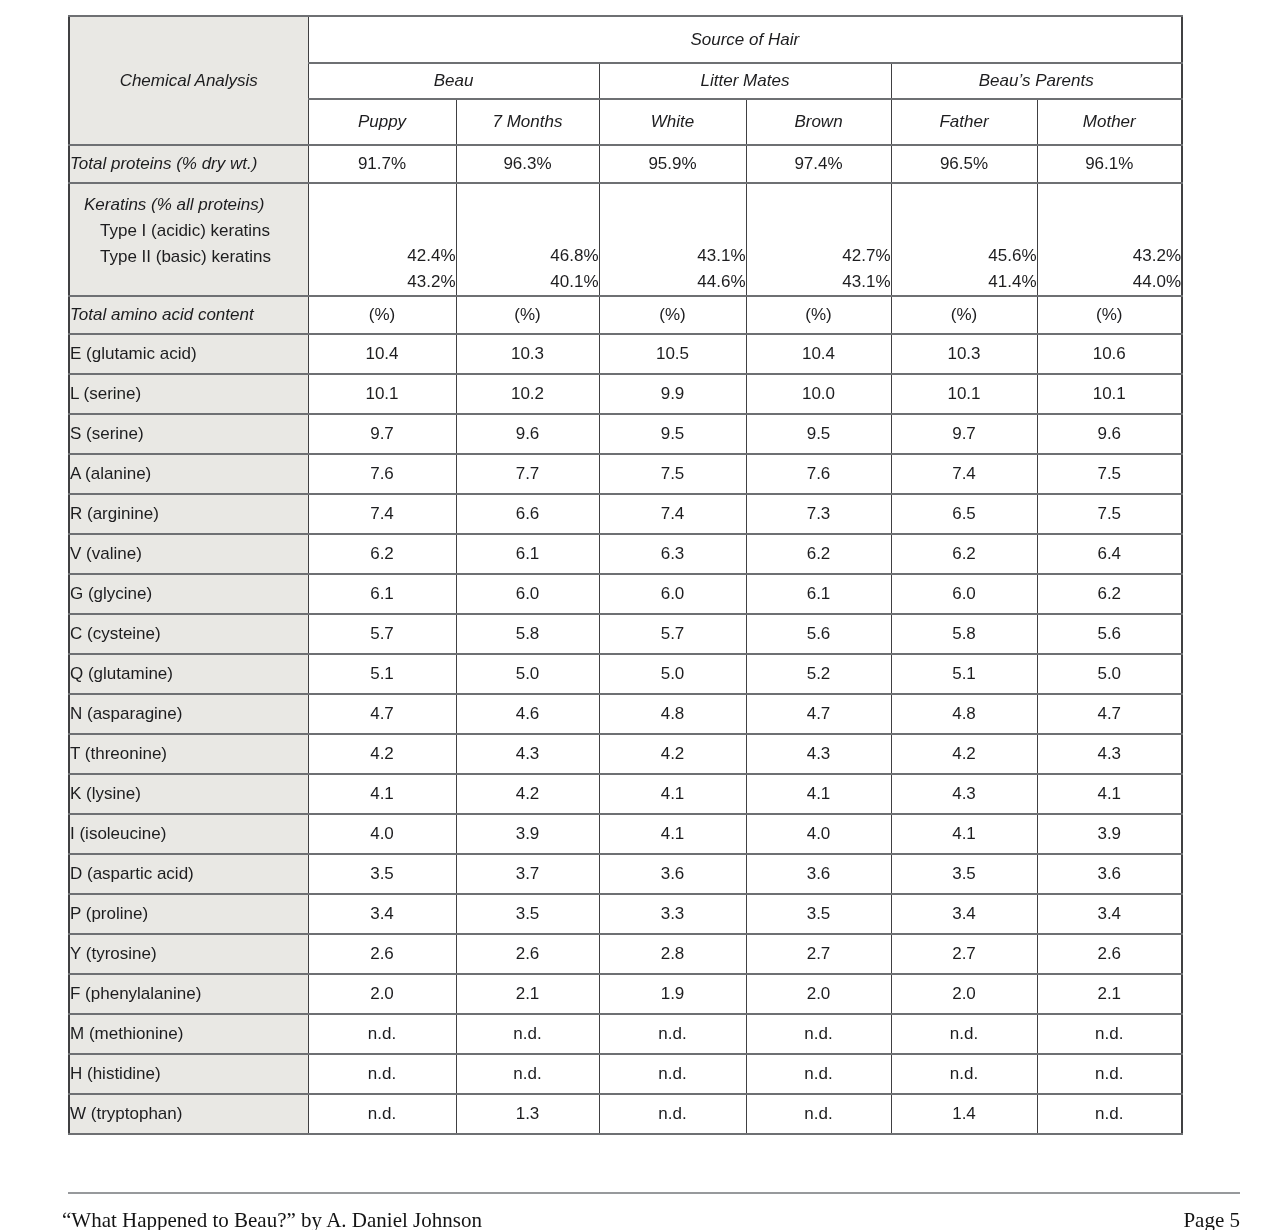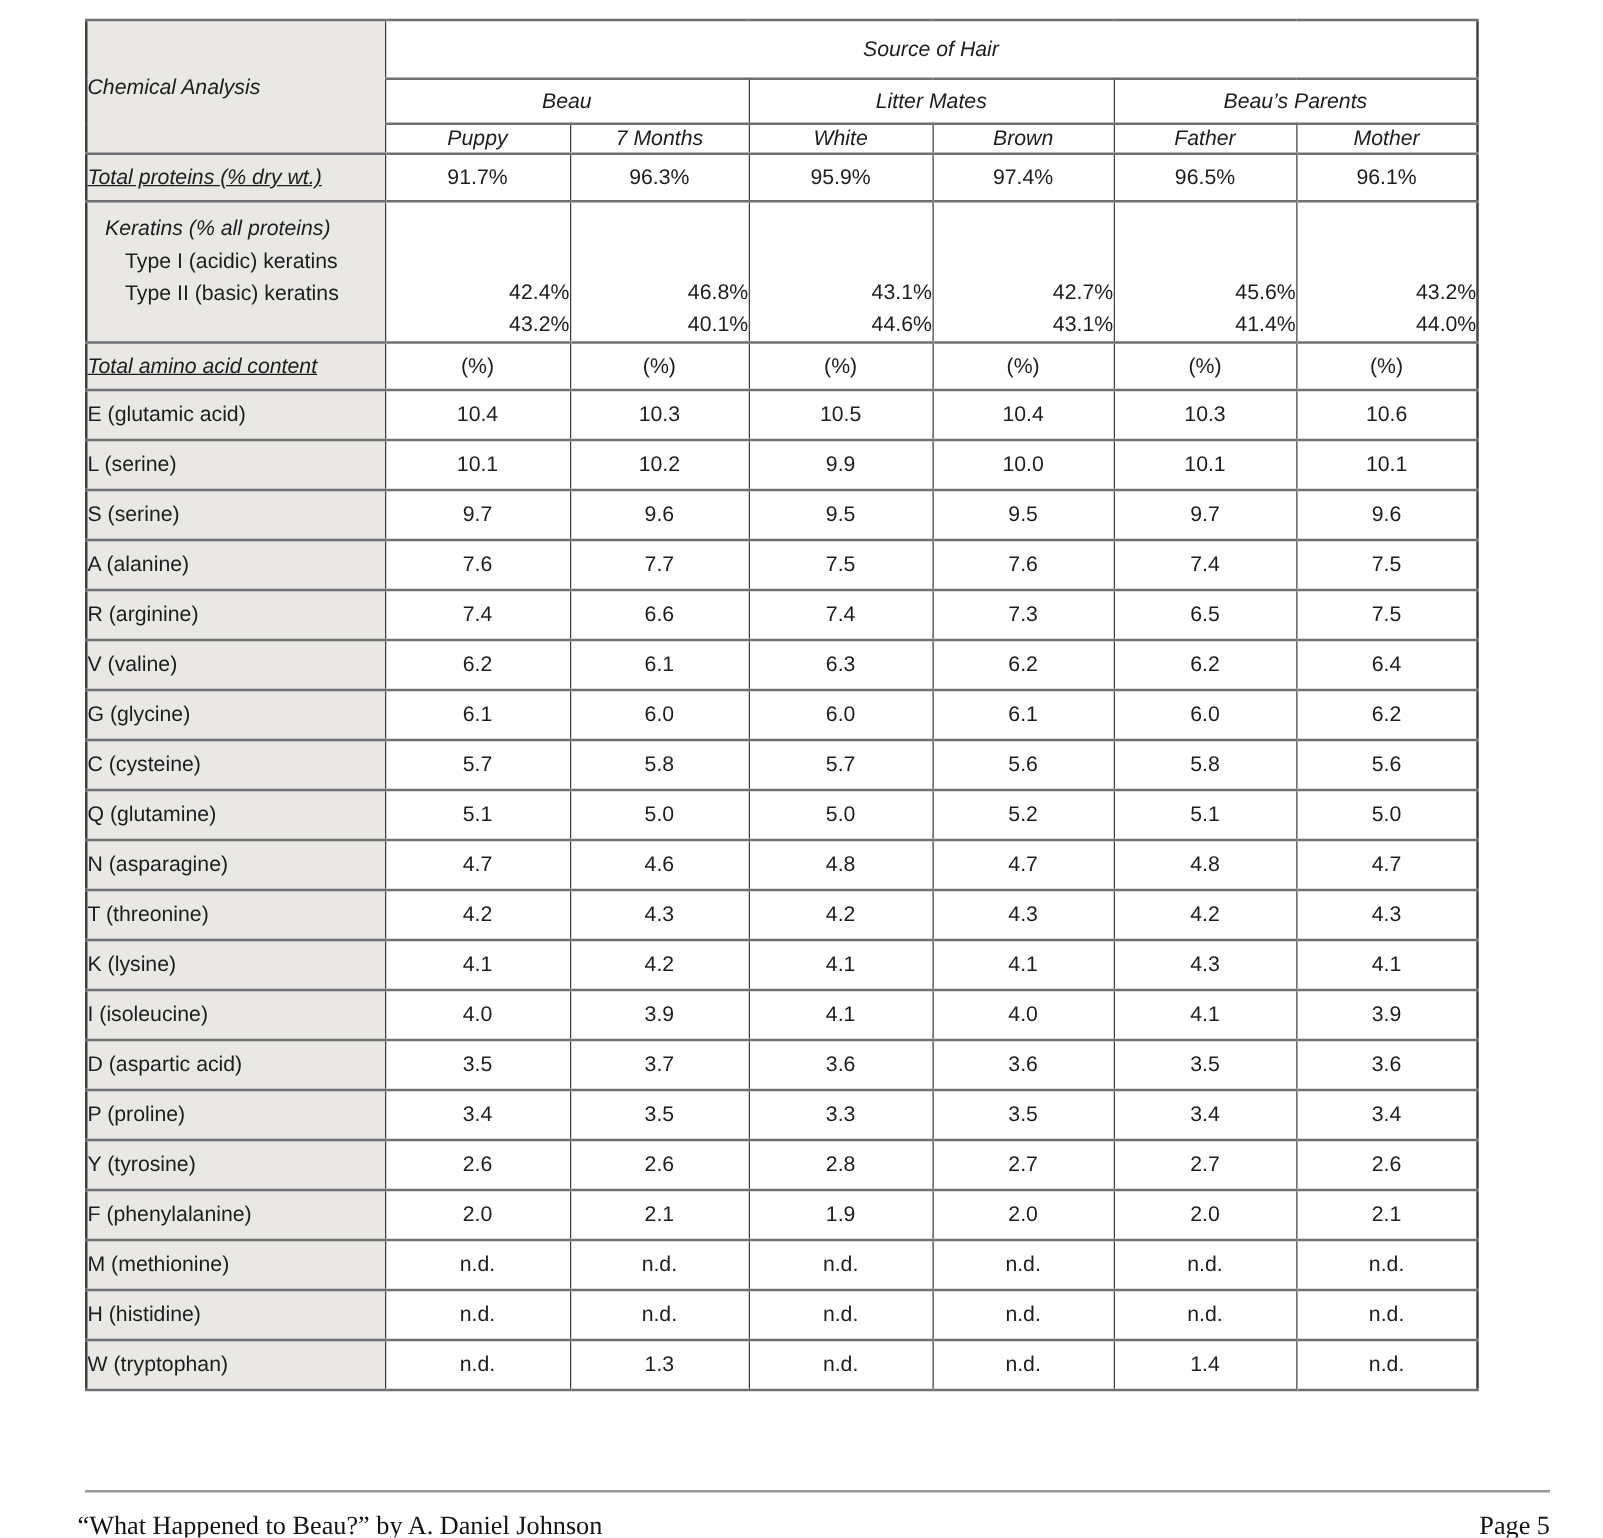--- a/index.html
+++ b/index.html
@@ -25,34 +25,34 @@
     border-right:1px solid var(--v-border);
     border-top:2px solid var(--h-border);
     border-bottom:2px solid var(--h-border);
     padding:0;
     font-weight:normal;
     font-size:17px;
     color:var(--ink);
   }
   tr.r-source{height:47px;}
   tr.r-groups{height:36px;margin-top:28px;}
-  tr.r-cols{height:24px;}
+  tr.r-cols{height:46px;}
   tr.row-tp{height:38px;}
   tr.row-kera{height:113px;}
   tr.row-pct{height:38px;}
   tr.row-std{height:40px;}
   .corner{
     background:var(--label-bg);
-    font-style:italic;text-align:left;vertical-align:middle;font-size:17.5px;
+    font-style:italic;text-align:center;vertical-align:middle;font-size:17.5px;
   }
   .span-head,.group-head,.col-head{
     font-style:italic;text-align:center;vertical-align:middle;background:#ffffff;
   }
   .lbl{background:var(--label-bg);text-align:left;vertical-align:middle;}
-  .cat-label{font-style:italic;padding-left:14px;text-decoration:underline;}
+  .cat-label{font-style:italic;padding-left:14px;}
   .amino-label{padding-left:38px;}
   .val{text-align:center;vertical-align:middle;background:#ffffff;}
   .kera-label{background:var(--label-bg);vertical-align:top;}
   .kera-title{font-style:italic;padding-left:14px;padding-top:8px;line-height:26px;}
   .kera-sub{padding-left:30px;line-height:26px;}
   .kera-val{vertical-align:bottom;text-align:right;background:#ffffff;}
   .kera-val div{line-height:26px;}
   .kera-val{padding-bottom:9px;}
   .footer-rule{
     position:absolute;left:68px;top:1192px;width:1172px;height:2px;background:#97999c;

